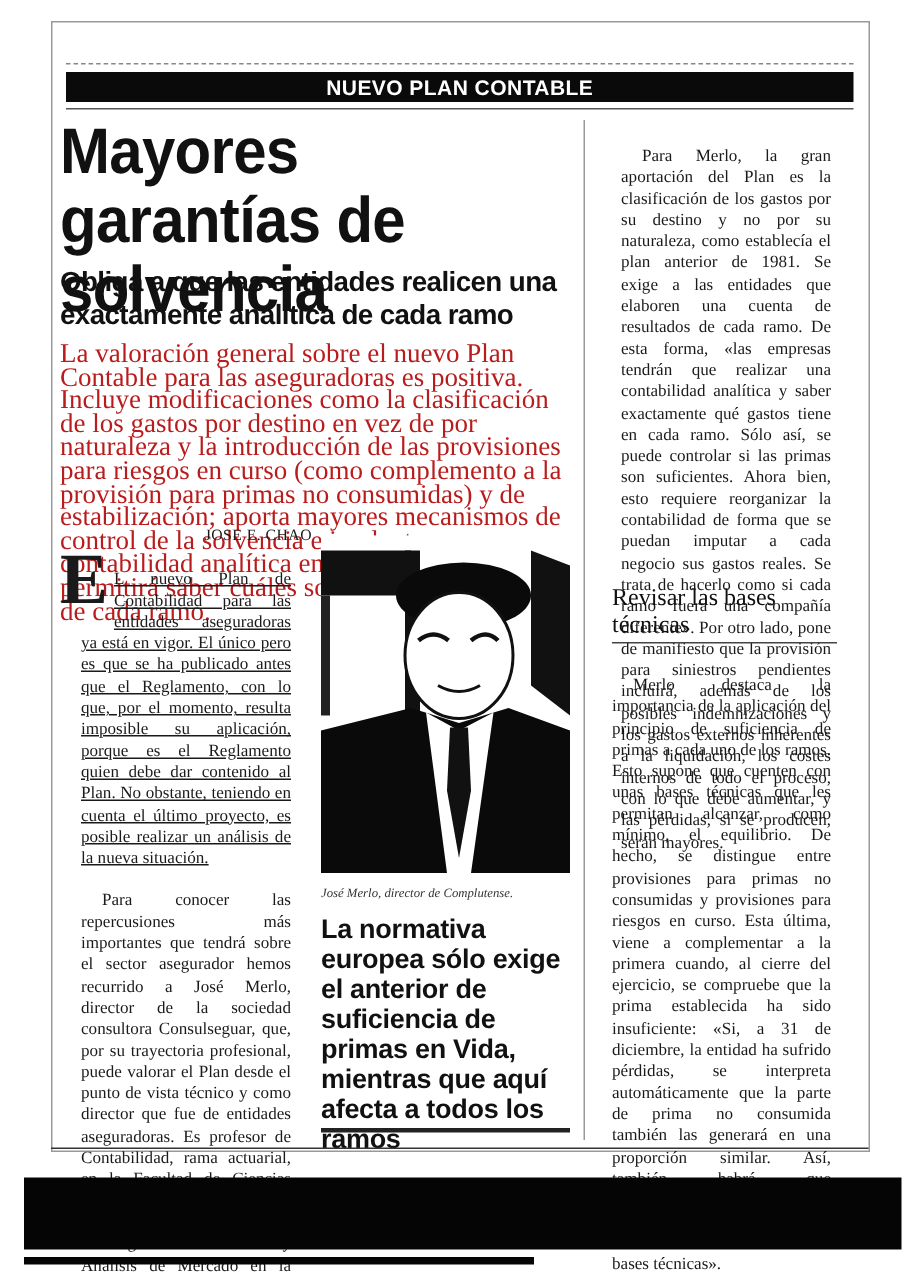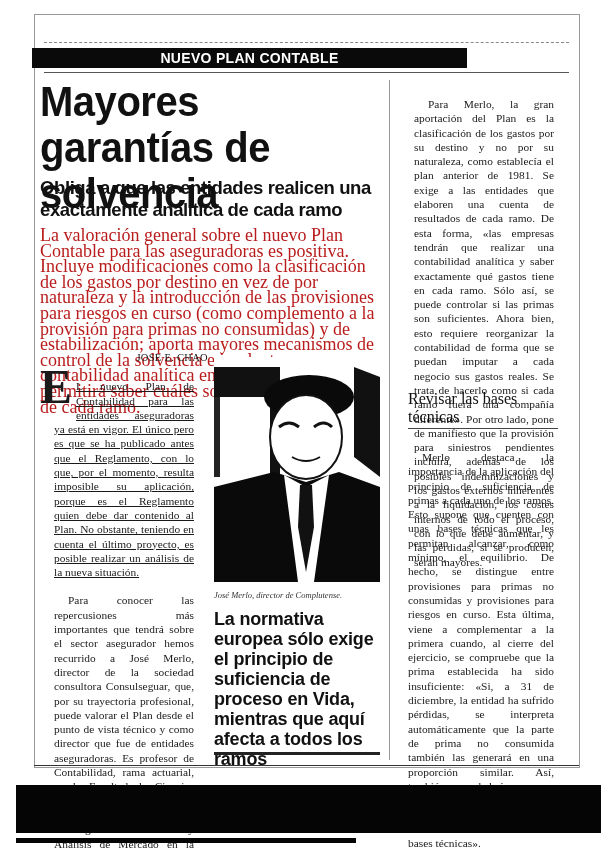--- a/index.html
+++ b/index.html
@@ -1,19 +1,19 @@
 <!DOCTYPE html>
 <html><head>
 <meta charset="utf-8">
 <style>
   html, body { margin: 0; padding: 0; background: #fff; }
   body { width: 610px; height: 853px; position: relative; overflow: hidden; color: #111; }
   .frame { position: absolute; left: 34px; top: 14px; width: 544px; height: 752px; border: 1px solid #999; }
   .section-bar {
-    position: absolute; left: 32px; top: 48px; width: 435px; height: 20px;
+    position: absolute; left: 44px; top: 48px; width: 525px; height: 20px;
     background: #0a0a0a; color: #fff; text-align: center;
     font-family: "Liberation Sans", sans-serif; font-weight: bold; font-size: 14px; line-height: 20px; letter-spacing: 0.3px;
   }
   .rule-top { position: absolute; left: 44px; top: 42px; width: 525px; border-top: 1px dashed #888; }
   .rule-bot { position: absolute; left: 44px; top: 72px; width: 525px; border-top: 1px solid #555; }
   .headline {
     position: absolute; left: 40px; top: 78px; width: 345px;
     font-family: "Liberation Sans", sans-serif; font-weight: bold; font-size: 43px; line-height: 46px;
     letter-spacing: -0.5px; transform: scaleX(0.93); transform-origin: left top;
   }
@@ -96,21 +96,21 @@
     <ellipse cx="92" cy="80" rx="36" ry="42" fill="#fff" stroke="#111" stroke-width="2"></ellipse>
     <path d="M65 70 Q75 62 85 70" stroke="#111" stroke-width="3" fill="none"></path>
     <path d="M100 70 Q110 62 118 70" stroke="#111" stroke-width="3" fill="none"></path>
     <path d="M78 100 Q92 108 106 100" stroke="#111" stroke-width="2" fill="none"></path>
     <path d="M0 130 L60 115 L92 125 L125 115 L166 130 L166 225 L0 225 Z" fill="#0a0a0a"></path>
     <path d="M70 118 L92 130 L115 118 L100 225 L84 225 Z" fill="#fff"></path>
     <path d="M86 128 L98 128 L100 170 L92 215 L84 170 Z" fill="#111"></path>
   </svg>
 </div>
 <div class="caption">José Merlo, director de Complutense.</div>
-<div class="pullquote">La normativa europea sólo exige el principio de suficiencia de proceso en Vida, mientras que aquí afecta a todos los ramos</div>
+<div class="pullquote">La normativa europea sólo exige el anterior de suficiencia de primas en Vida, mientras que aquí afecta a todos los ramos</div>
 <div class="pq-rule"></div>
 
 <div class="col col3">
   <p>Para Merlo, la gran aportación del Plan es la clasificación de los gastos por su destino y no por su naturaleza, como establecía el plan anterior de 1981. Se exige a las entidades que elaboren una cuenta de resultados de cada ramo. De esta forma, «las empresas tendrán que realizar una contabilidad analítica y saber exactamente qué gastos tiene en cada ramo. Sólo así, se puede controlar si las primas son suficientes. Ahora bien, esto requiere reorganizar la contabilidad de forma que se puedan imputar a cada negocio sus gastos reales. Se trata de hacerlo como si cada ramo fuera una compañía diferente». Por otro lado, pone de manifiesto que la provisión para siniestros pendientes incluirá, además de los posibles indemnizaciones y los gastos externos inherentes a la liquidación, los costes internos de todo el proceso, con lo que debe aumentar, y las pérdidas, si se producen, serán mayores.</p>
 </div>
 
 <div class="subtitle2">Revisar las bases técnicas</div>
 <div class="subtitle2-rule"></div>
 
 <div class="col col3b" style="top:436px;">

